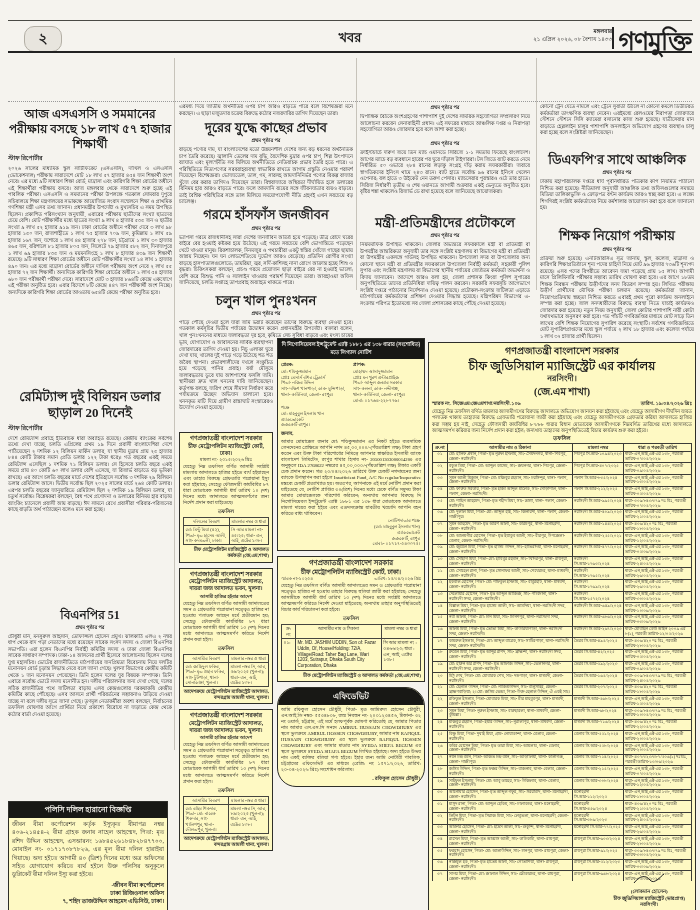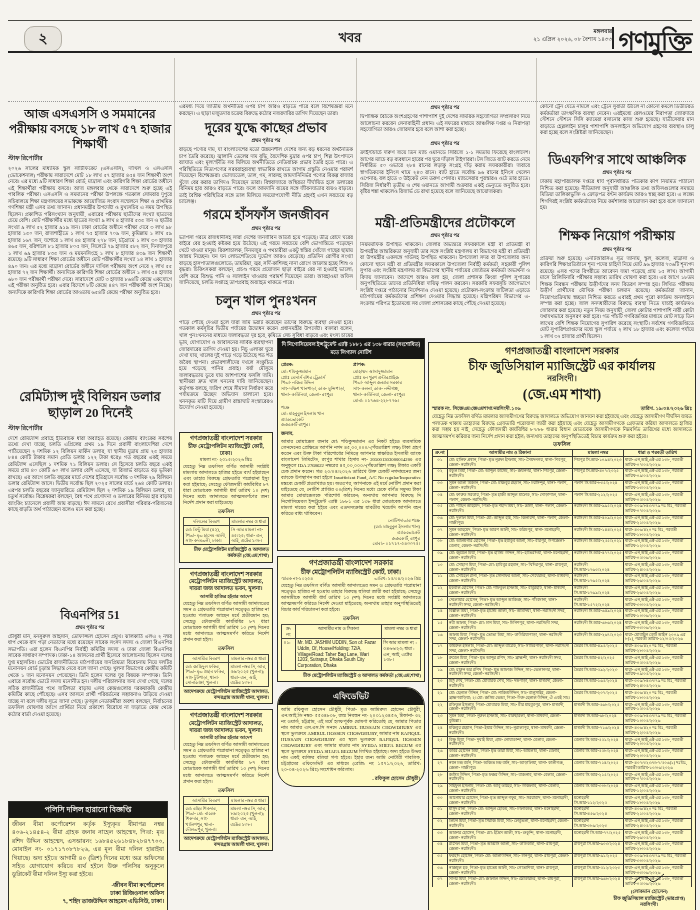--- a/index.html
+++ b/index.html
@@ -247,21 +247,21 @@
       <div class="bar" style="font-size:8px;">এফিডেভিট</div>
       <div class="body46 just" style="padding:2px 3px;">আমি রফিকুল হোসেন চৌধুরী, পিতা- মৃত আমিরুল হোসেন চৌধুরী, এন.আই.ডি নম্বর- ৫৫৩৪৮০৮, জন্ম নিবন্ধন নং- ২০০১২৩৪৫৬, ঠিকানা- ৩২ নং ওয়ার্ড, চট্টগ্রাম, এই মর্মে হলফপূর্বক ঘোষণা করিতেছি যে, আমার পিতার নাম আমার এস.এস.সি সনদে AMIRUL HUSSAIN CHOWDHURY এর স্থলে ভুলক্রমে AMIRUL HOSSEN CHOWDHURY, আমার নাম RAFIQUL HUSSAIN CHOWDHURY এর স্থলে ভুলক্রমে RAFIQUL HOSSEN CHOWDHURY এবং আমার মাতার নাম SYEDA SHEFA BEGUM এর স্থলে ভুলক্রমে SYEDA SHAFA BEGUM লিখিত হইয়াছে। অদ্য হইতে উভয় নাম একই ব্যক্তির বলিয়া গণ্য হইবে। ইহার জন্য আমি নোটারী পাবলিক, চট্টগ্রামের এফিডেভিট এর মাধ্যমে (রেজি: নং ১৫৭১/২০২৬, তারিখ: ২০-০৪-২০২৬ খ্রিঃ) সংশোধন করিলাম।</div>
       <div class="rt b" style="font-size:4.8px;padding:0 4px 3px 0;">- রফিকুল হোসেন চৌধুরী।</div>
     </div>
   </div>
 
   <div class="abs nbox" style="left:428px;top:295px;width:260px;height:567px;border-width:1.5px;">
     <div class="ctr b" style="font-size:9.5px;line-height:1.35;">গণপ্রজাতন্ত্রী বাংলাদেশ সরকার</div>
     <div class="ctr b" style="font-size:12px;line-height:1.35;">চীফ জুডিসিয়াল ম্যাজিস্ট্রেট এর কার্যালয়</div>
     <div class="ctr b" style="font-size:8px;line-height:1.35;">নরসিংদী।</div>
-    <div class="ctr b" style="font-size:14px;line-height:1.4;">(জে.এম শাখা)</div>
+    <div class="ctr b" style="font-size:10px;line-height:1.4;">(জে.এম শাখা)</div>
     <div style="display:flex;justify-content:space-between;font-size:4.8px;margin-top:1px;">
       <span class="b">স্মারক নং- সিজেএম/জেএমশাখা/নরসিংদী-১০৬</span>
       <span class="b">তারিখ- ১৯/০৪/২০২৬ খ্রিঃ</span>
     </div>
     <div class="just" style="font-size:4.9px;line-height:1.3;margin:1px 0;">যেহেতু নিম্ন তফসিল বর্ণিত মামলার আসামীগণের বিরুদ্ধে আদালতে অভিযোগ আনয়ন করা হইয়াছে এবং যেহেতু আসামীগণ দীর্ঘদিন যাবত পলাতক থাকায় তাহাদের বিরুদ্ধে গ্রেফতারি পরোয়ানা জারী করা হইয়াছে এবং যেহেতু আসামীগণকে গ্রেফতার করিয়া আদালতে হাজির করা সম্ভব হয় নাই, সেহেতু ফৌজদারী কার্যবিধির ৮৭/৮৮ ধারার বিধান মোতাবেক আসামীগণকে নিম্নবর্ণিত তারিখের মধ্যে আদালতে আত্মসমর্পণ করিবার জন্য নির্দেশ প্রদান করা হইল; অন্যথায় তাহাদের অনুপস্থিতিতেই বিচার কার্যক্রম শুরু করা হইবে।</div>
     <div class="ctr b" style="font-size:5.5px;">তফসিল</div>
     <div class="clip" style="height:438px;">
       <table class="bigtb">
         <tbody>
           <tr>

